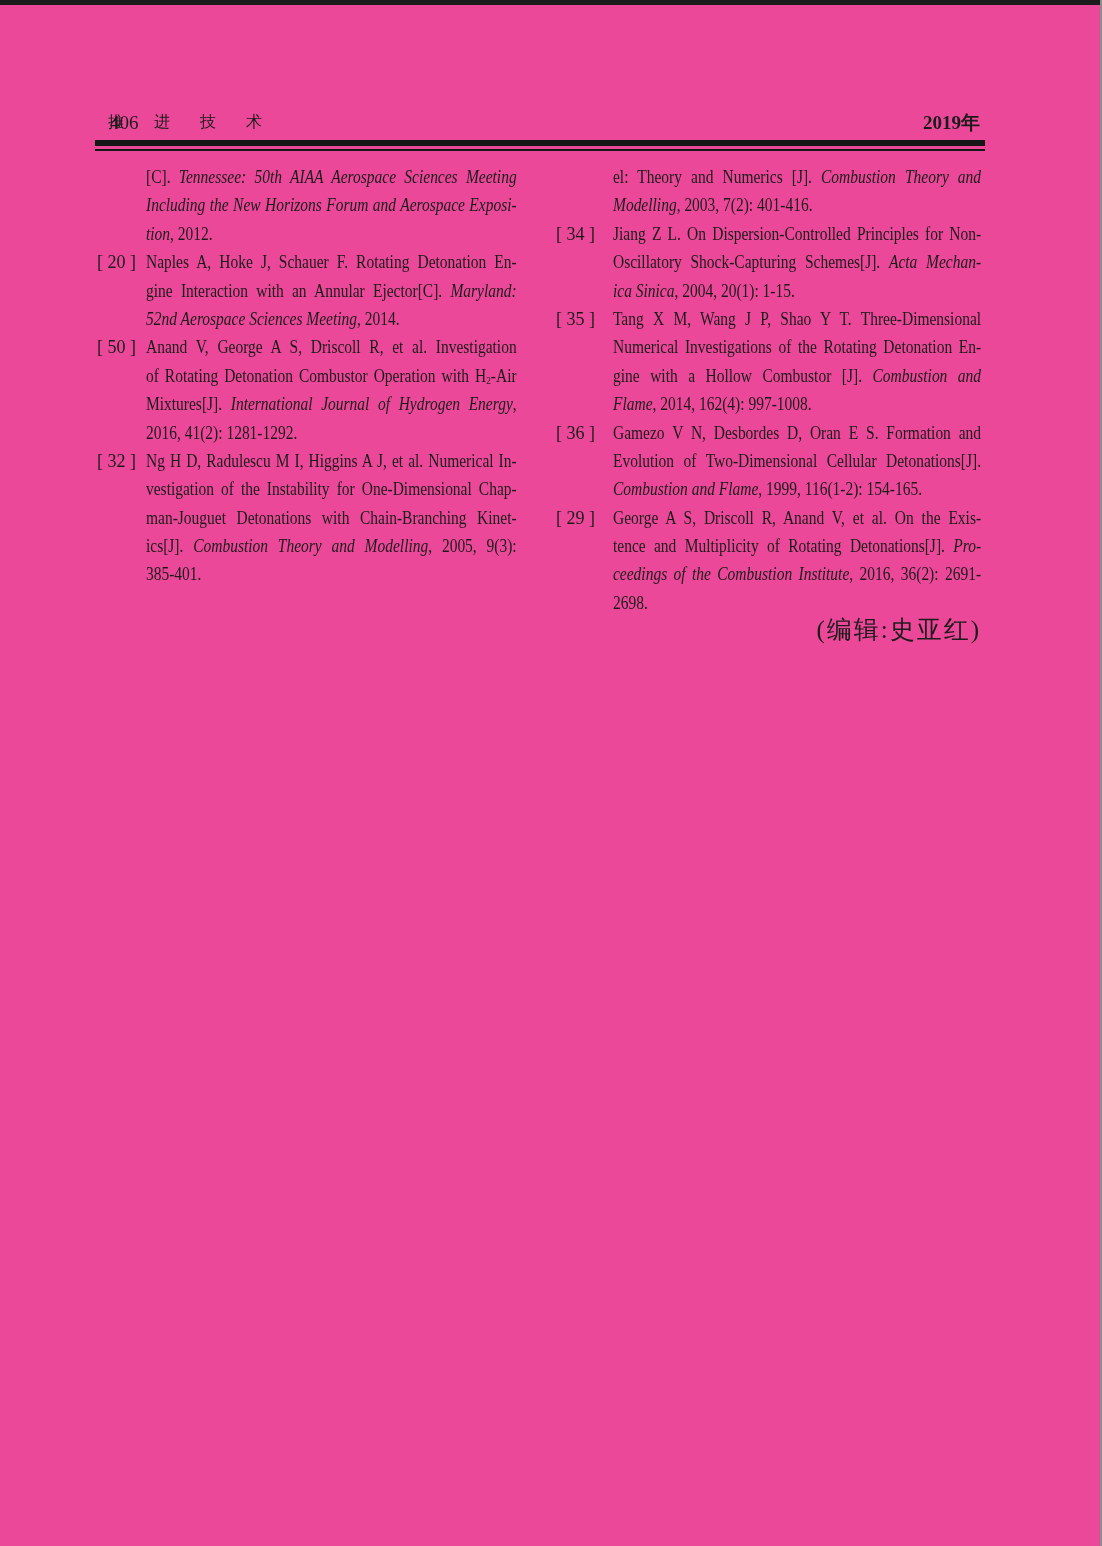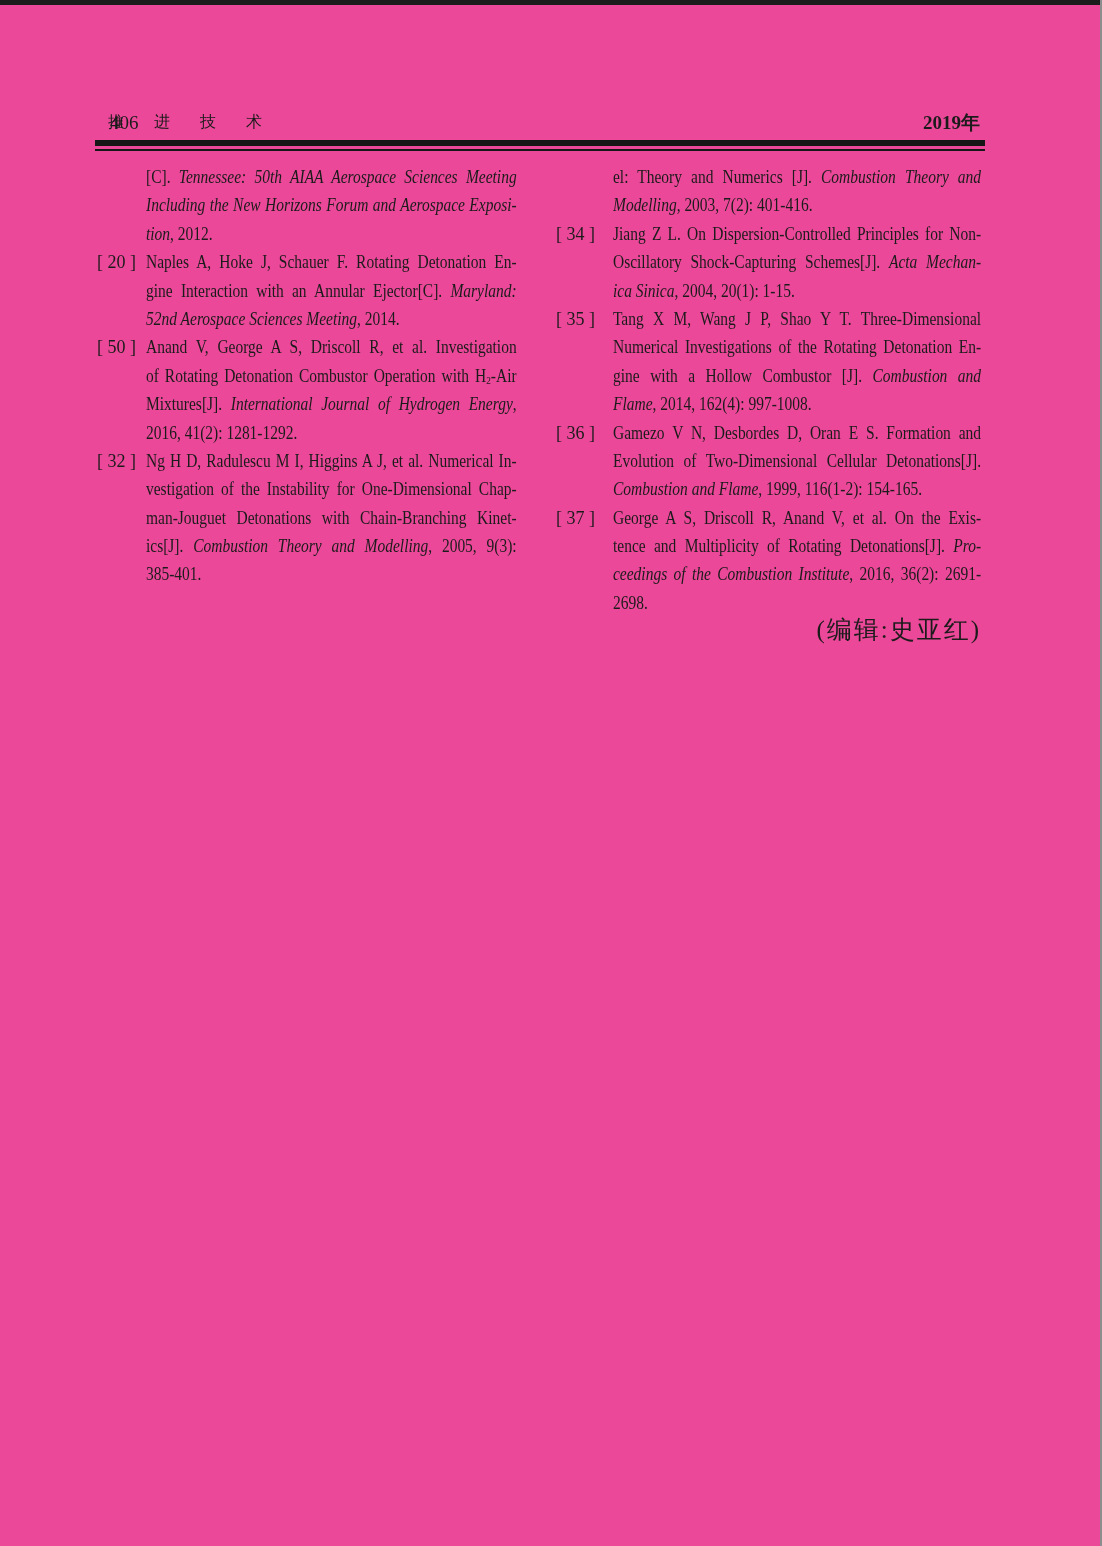--- a/index.html
+++ b/index.html
@@ -122,21 +122,21 @@
       </div>
       <div class="ref-entry">
         <div class="ref-label">[ 36 ]</div>
         <div class="ref-body">
           <div class="ref-line"><span>Gamezo V N, Desbordes D, Oran E S. Formation and</span></div>
           <div class="ref-line"><span>Evolution of Two-Dimensional Cellular Detonations[J].</span></div>
           <div class="ref-line endline"><span class="it">Combustion and Flame</span><span>, 1999, 116(1-2): 154-165.</span></div>
         </div>
       </div>
       <div class="ref-entry">
-        <div class="ref-label">[ 37 ]</div>
+        <div class="ref-label">[ 29 ]</div>
         <div class="ref-body">
           <div class="ref-line"><span>George A S, Driscoll R, Anand V, et al. On the Exis-</span></div>
           <div class="ref-line"><span>tence and Multiplicity of Rotating Detonations[J]. </span><span class="it">Pro-</span></div>
           <div class="ref-line"><span class="it">ceedings of the Combustion Institute</span><span>, 2016, 36(2): 2691-</span></div>
           <div class="ref-line endline"><span>2698.</span></div>
         </div>
       </div>
     </div>
 
   <div class="editor-note">(编辑:史亚红)</div>

